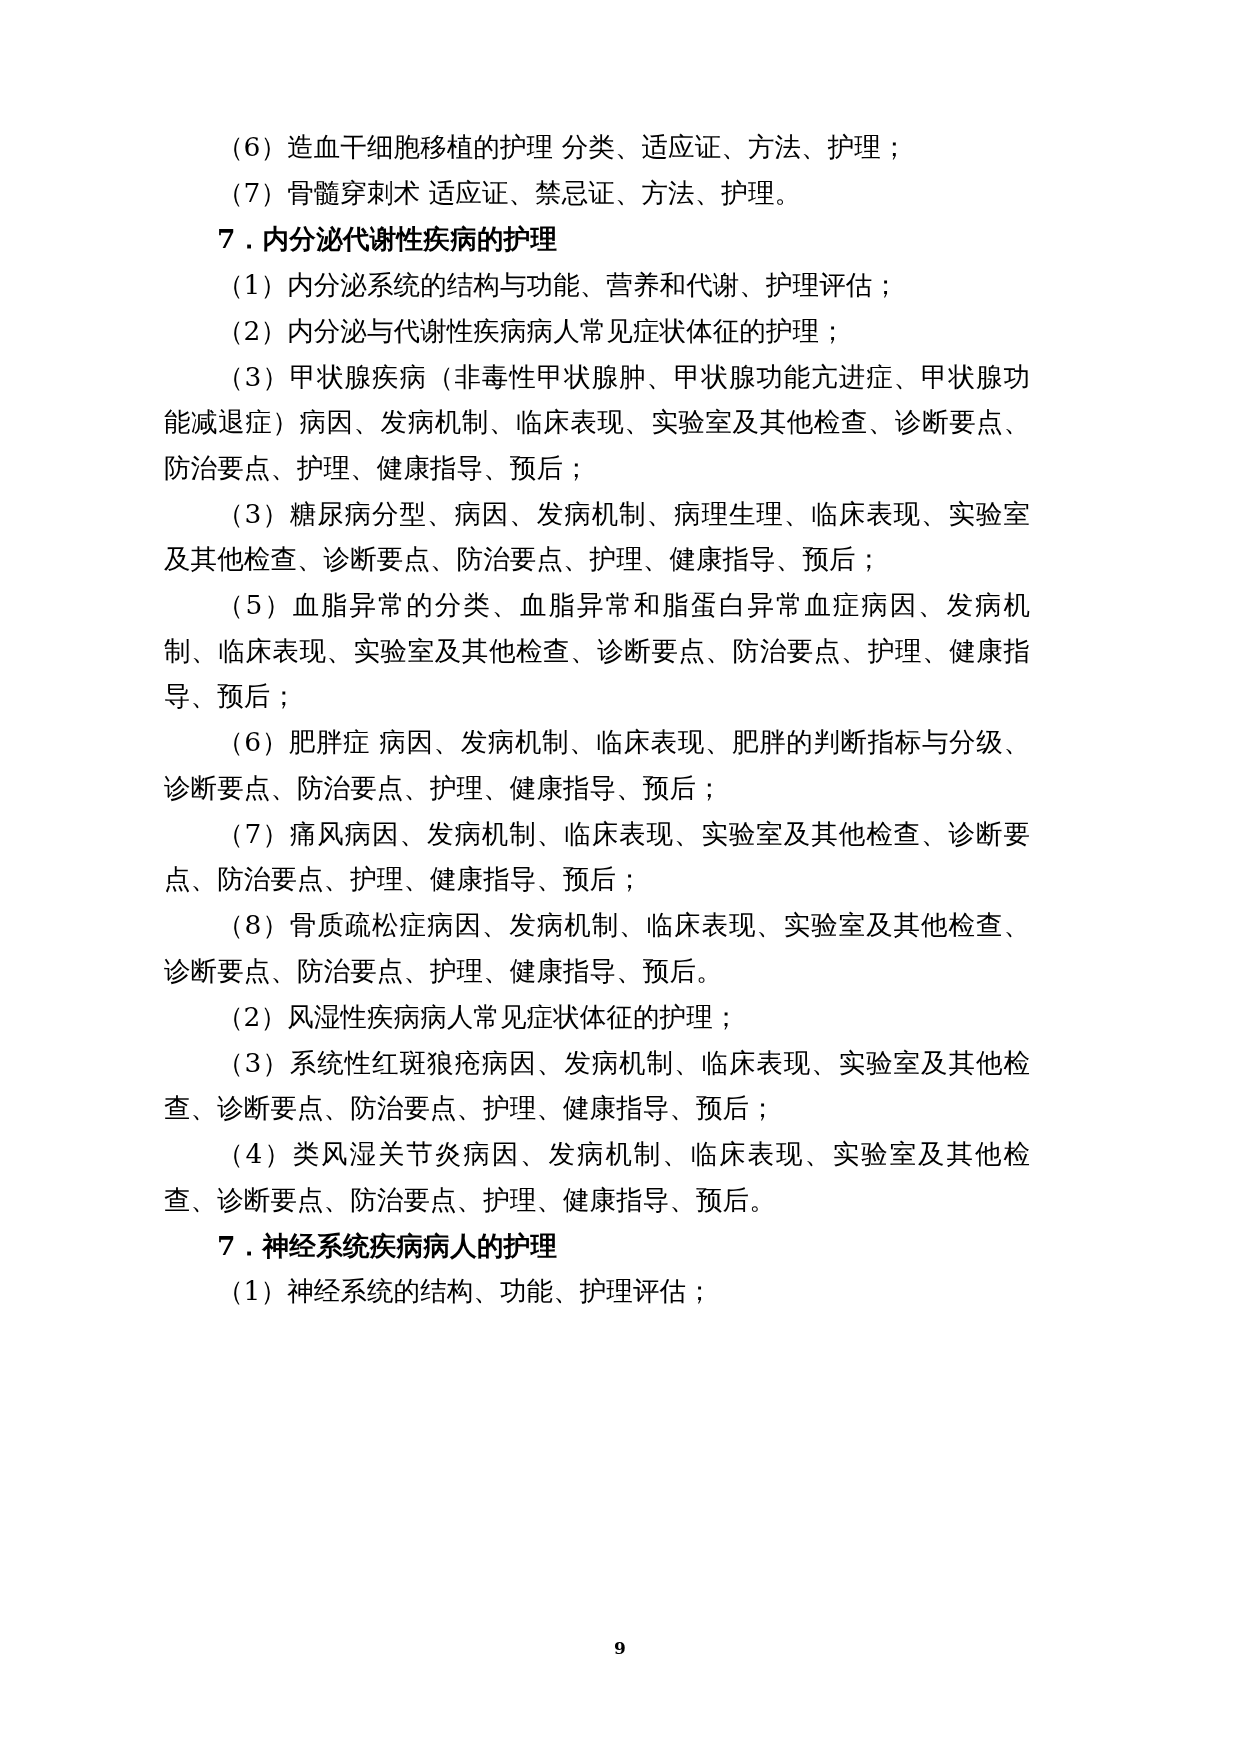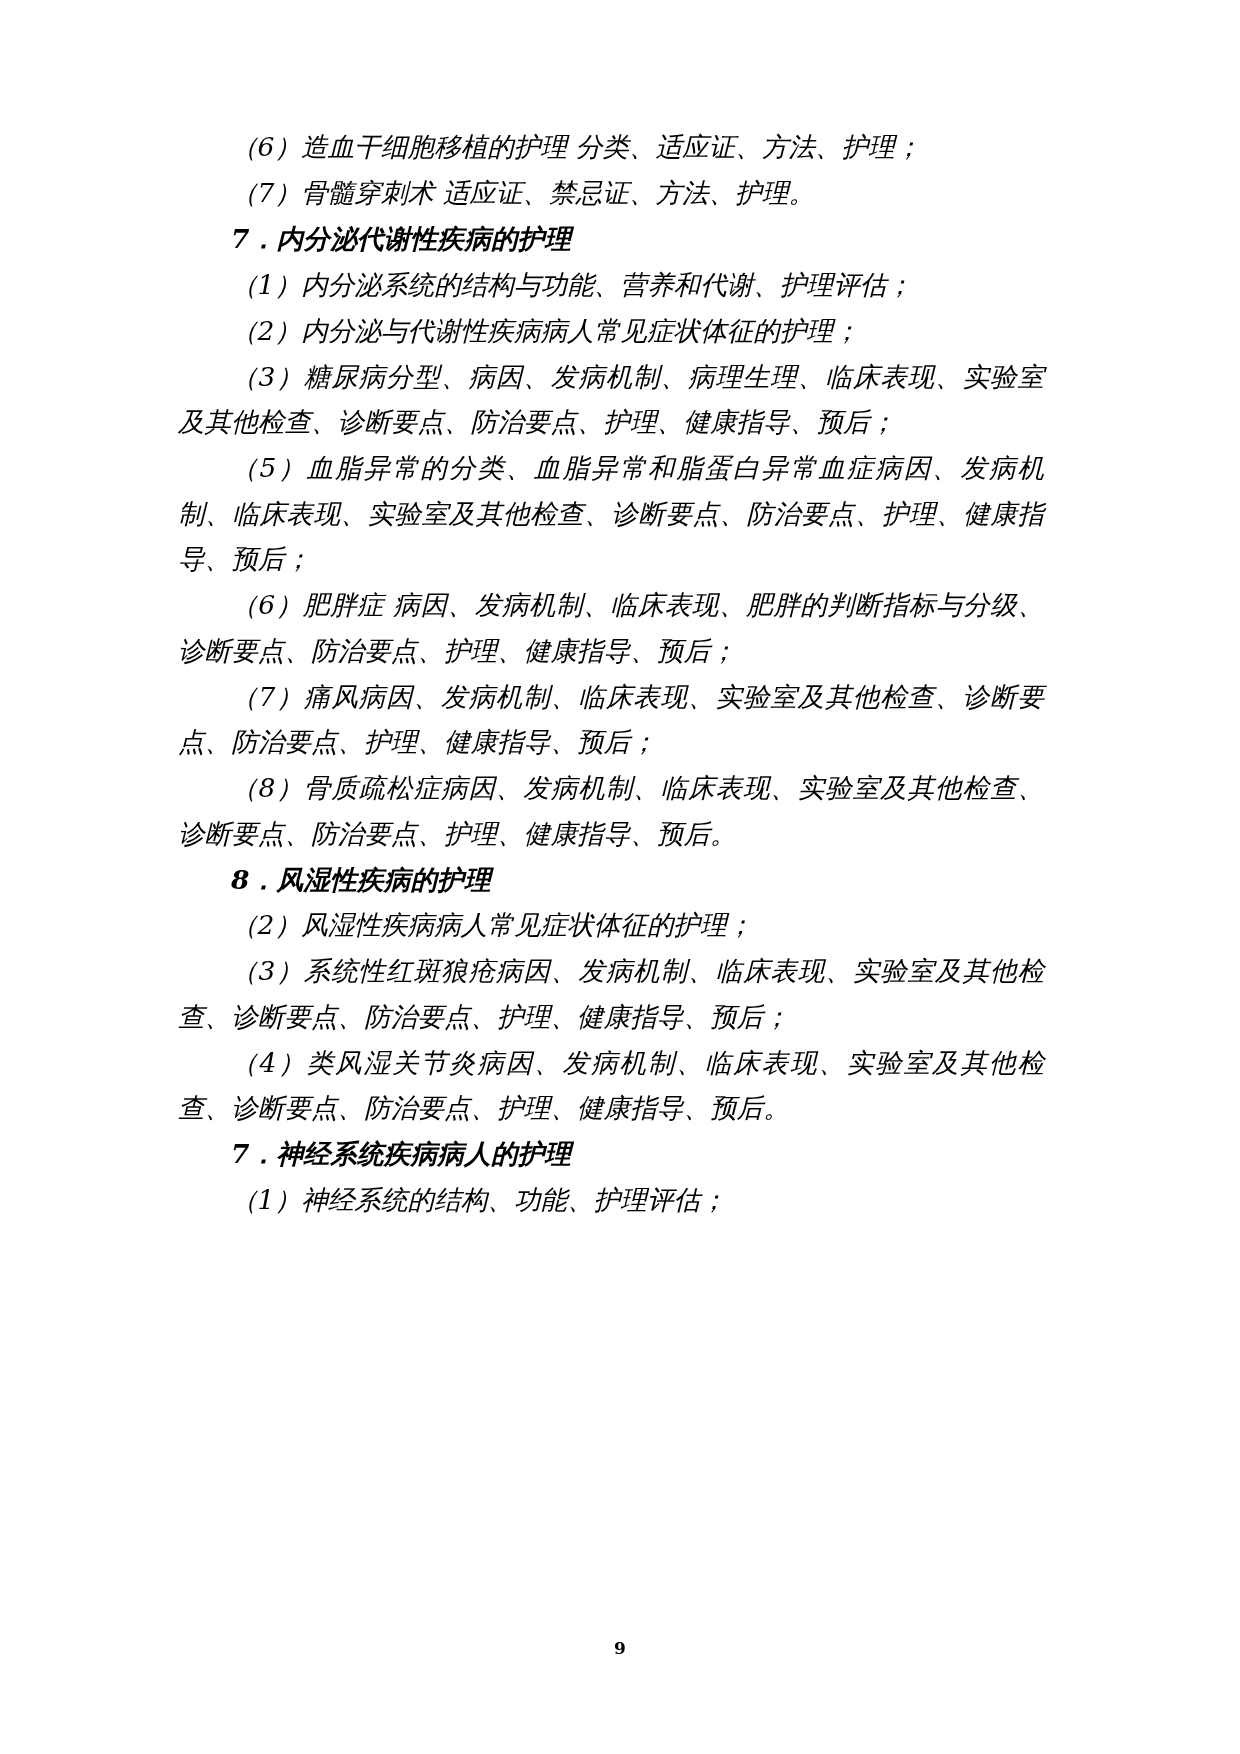--- a/index.html
+++ b/index.html
@@ -12,24 +12,23 @@
     width: 1240px;
     height: 1754px;
     background: #ffffff;
     margin: 0 auto;
     overflow: hidden;
     font-family: "DejaVu Serif", "Liberation Serif", serif;
     color: #000000;
   }
   .content {
     position: absolute;
-    left: 178px;
+    left: 164px;
     top: 124px;
     width: 866px;
-    font-style: italic;
   }
   
   .para {
     font-family: "DejaVu Serif", "Liberation Serif", serif;
     font-size: 26.5px;
     line-height: 45.5px;
     text-align: justify;
     text-justify: inter-ideograph;
     text-indent: 53px;
     margin: 0 0 0.5px 0;
@@ -65,26 +64,26 @@
 
 <div class="page">
 
   <div class="content">
 
   <p class="para">（6）造血干细胞移植的护理  分类、适应证、方法、护理；</p>
       <p class="para">（7）骨髓穿刺术  适应证、禁忌证、方法、护理。</p>
       <p class="heading">7．内分泌代谢性疾病的护理</p>
       <p class="para">（1）内分泌系统的结构与功能、营养和代谢、护理评估；</p>
       <p class="para">（2）内分泌与代谢性疾病病人常见症状体征的护理；</p>
+      <p class="para">（3）甲状腺疾病（非毒性甲状腺肿、甲状腺功能亢进症、甲状腺功能减退症）病因、发病机制、临床表现、实验室及其他检查、诊断要点、防治要点、护理、健康指导、预后；</p>
       <p class="para">（3）糖尿病分型、病因、发病机制、病理生理、临床表现、实验室及其他检查、诊断要点、防治要点、护理、健康指导、预后；</p>
       <p class="para">（5）血脂异常的分类、血脂异常和脂蛋白异常血症病因、发病机制、临床表现、实验室及其他检查、诊断要点、防治要点、护理、健康指导、预后；</p>
       <p class="para">（6）肥胖症  病因、发病机制、临床表现、肥胖的判断指标与分级、诊断要点、防治要点、护理、健康指导、预后；</p>
       <p class="para">（7）痛风病因、发病机制、临床表现、实验室及其他检查、诊断要点、防治要点、护理、健康指导、预后；</p>
       <p class="para">（8）骨质疏松症病因、发病机制、临床表现、实验室及其他检查、诊断要点、防治要点、护理、健康指导、预后。</p>
-      <p class="heading">8．风湿性疾病的护理</p>
       <p class="para">（2）风湿性疾病病人常见症状体征的护理；</p>
       <p class="para">（3）系统性红斑狼疮病因、发病机制、临床表现、实验室及其他检查、诊断要点、防治要点、护理、健康指导、预后；</p>
       <p class="para">（4）类风湿关节炎病因、发病机制、临床表现、实验室及其他检查、诊断要点、防治要点、护理、健康指导、预后。</p>
       <p class="heading">7．神经系统疾病病人的护理</p>
       <p class="para">（1）神经系统的结构、功能、护理评估；</p>
     </div>
 
   <div class="page-number">9</div>
 
 </div>

